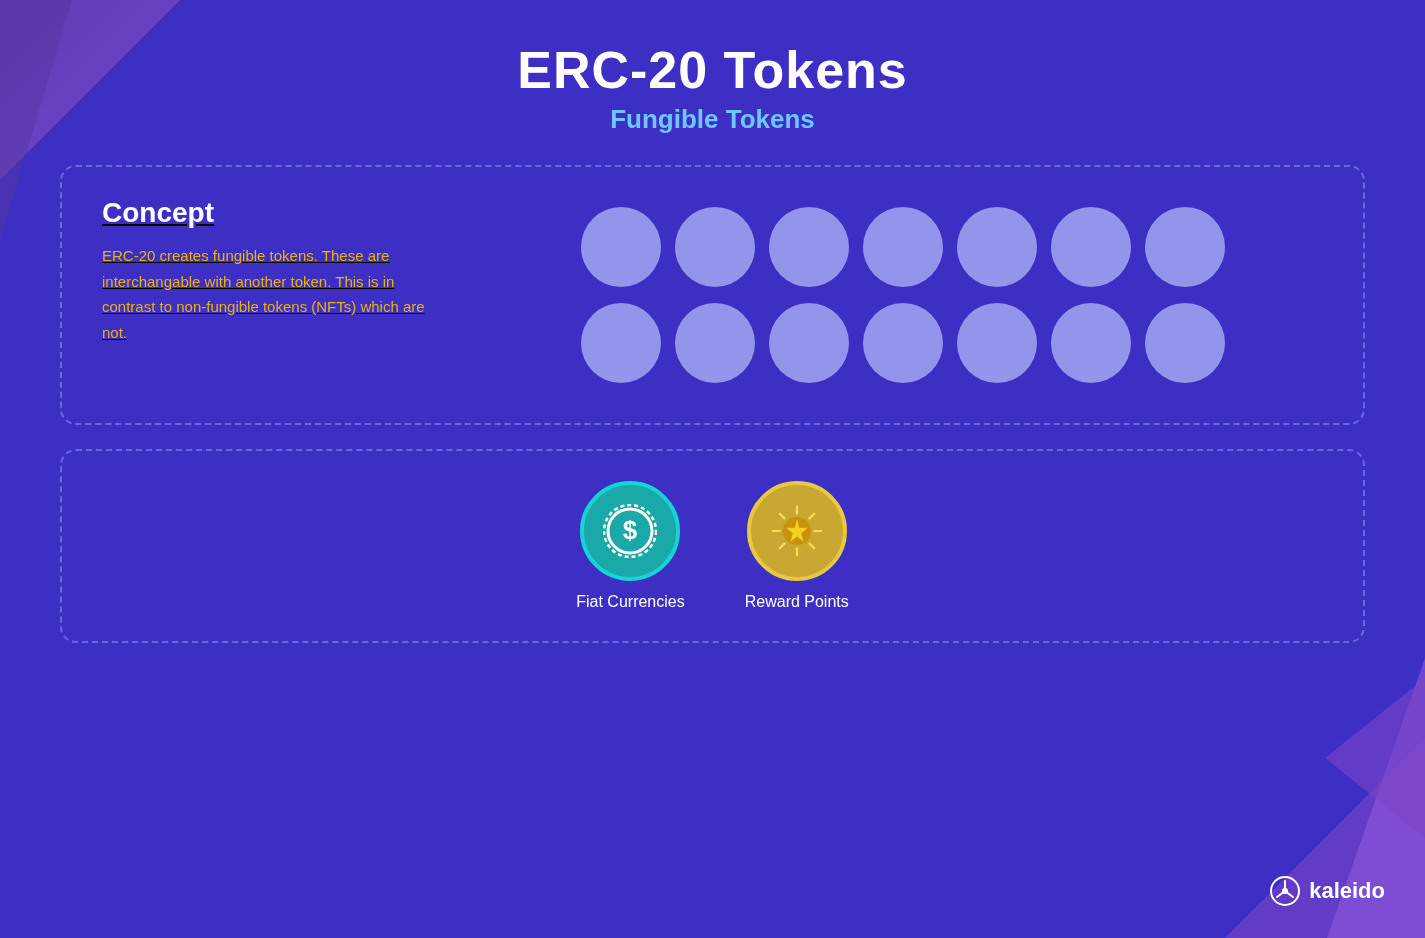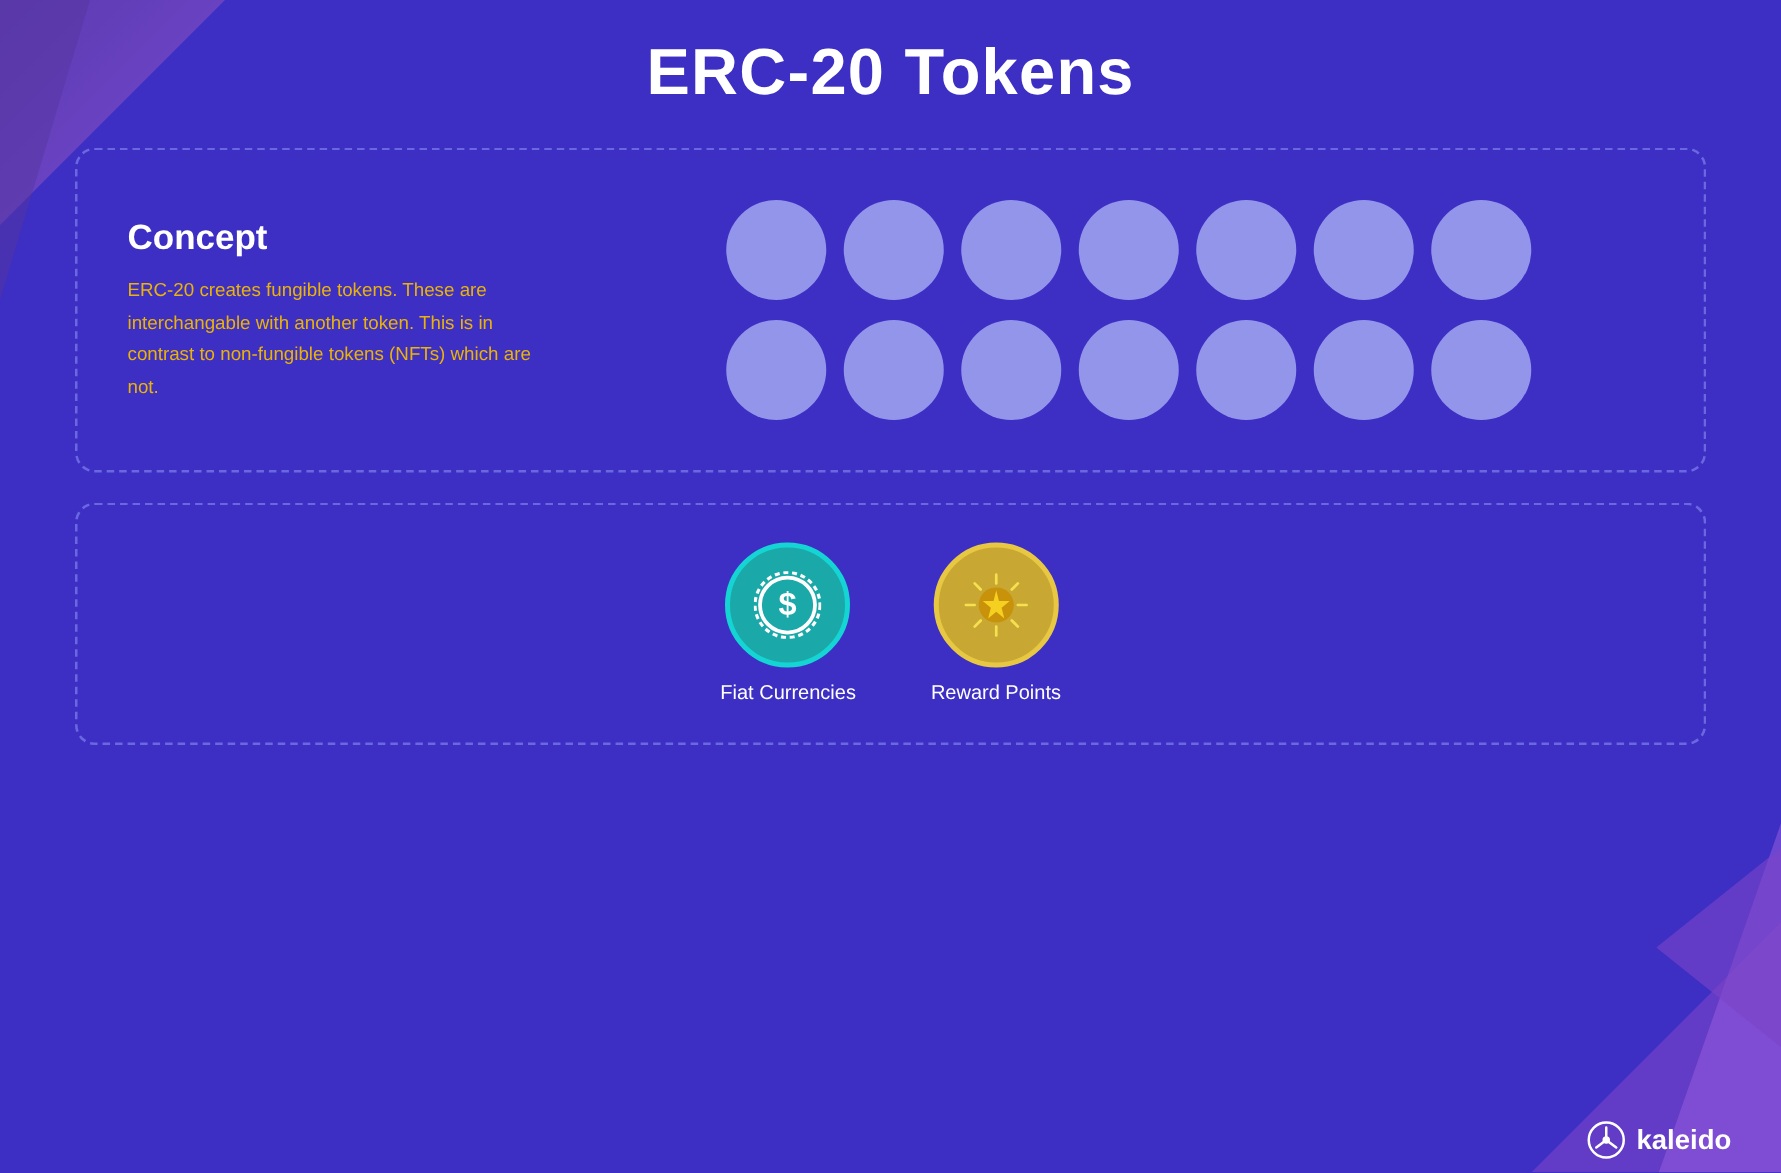--- a/index.html
+++ b/index.html
@@ -55,21 +55,21 @@
       clip-path: polygon(100% 0, 100% 100%, 0 50%);
       opacity: 0.6;
     }
 
     .page-content {
       position: relative;
       z-index: 10;
       display: flex;
       flex-direction: column;
       align-items: center;
-      padding: 28px 60px 20px 60px;
+      padding: 40px 60px 20px 60px;
     }
 
     
     .header {
       text-align: center;
       margin-bottom: 30px;
     }
 
     .main-title {
       font-size: 52px;
@@ -90,22 +90,23 @@
       border: 2px dashed rgba(150, 160, 255, 0.5);
       border-radius: 16px;
       padding: 30px 40px;
       width: 100%;
       margin-bottom: 24px;
     }
 
     
     .concept-box {
       display: flex;
-      align-items: center;
+      align-items: flex-start;
       gap: 40px;
+      text-decoration: underline;
     }
 
     .concept-text {
       flex: 0 0 340px;
     }
 
     .concept-title {
       font-size: 28px;
       font-weight: 900;
       color: #ffffff;
@@ -205,21 +206,21 @@
     .example-label {
       font-size: 16px;
       color: #ffffff;
       text-align: left;
       font-weight: 500;
     }
 
     
     .kaleido-logo {
       position: absolute;
-      bottom: 10px;
+      bottom: 31px;
       right: 40px;
       display: flex;
       align-items: center;
       gap: 8px;
       z-index: 20;
       justify-content: center;
     }
 
     .kaleido-text {
       font-size: 22px;
@@ -239,20 +240,21 @@
 <div class="corner-top-left"></div>
 <div class="corner-top-left-2"></div>
 <div class="corner-bottom-right"></div>
 <div class="corner-bottom-right-2"></div>
 <div class="corner-mid-right"></div>
 
 <div class="page-content">
 
   <div class="header">
     <div class="main-title">ERC-20 Tokens</div>
+    <div class="sub-title">Fungible Tokens</div>
   </div>
 
   <div class="dashed-box">
     <div class="concept-box">
       <div class="concept-text">
         <div class="concept-title">Concept</div>
         <div class="concept-description">ERC-20 creates fungible tokens. These are interchangable with another token. This is in contrast to non-fungible tokens (NFTs) which are not.</div>
       </div>
       <div class="token-grid">
         <div class="token-row">

